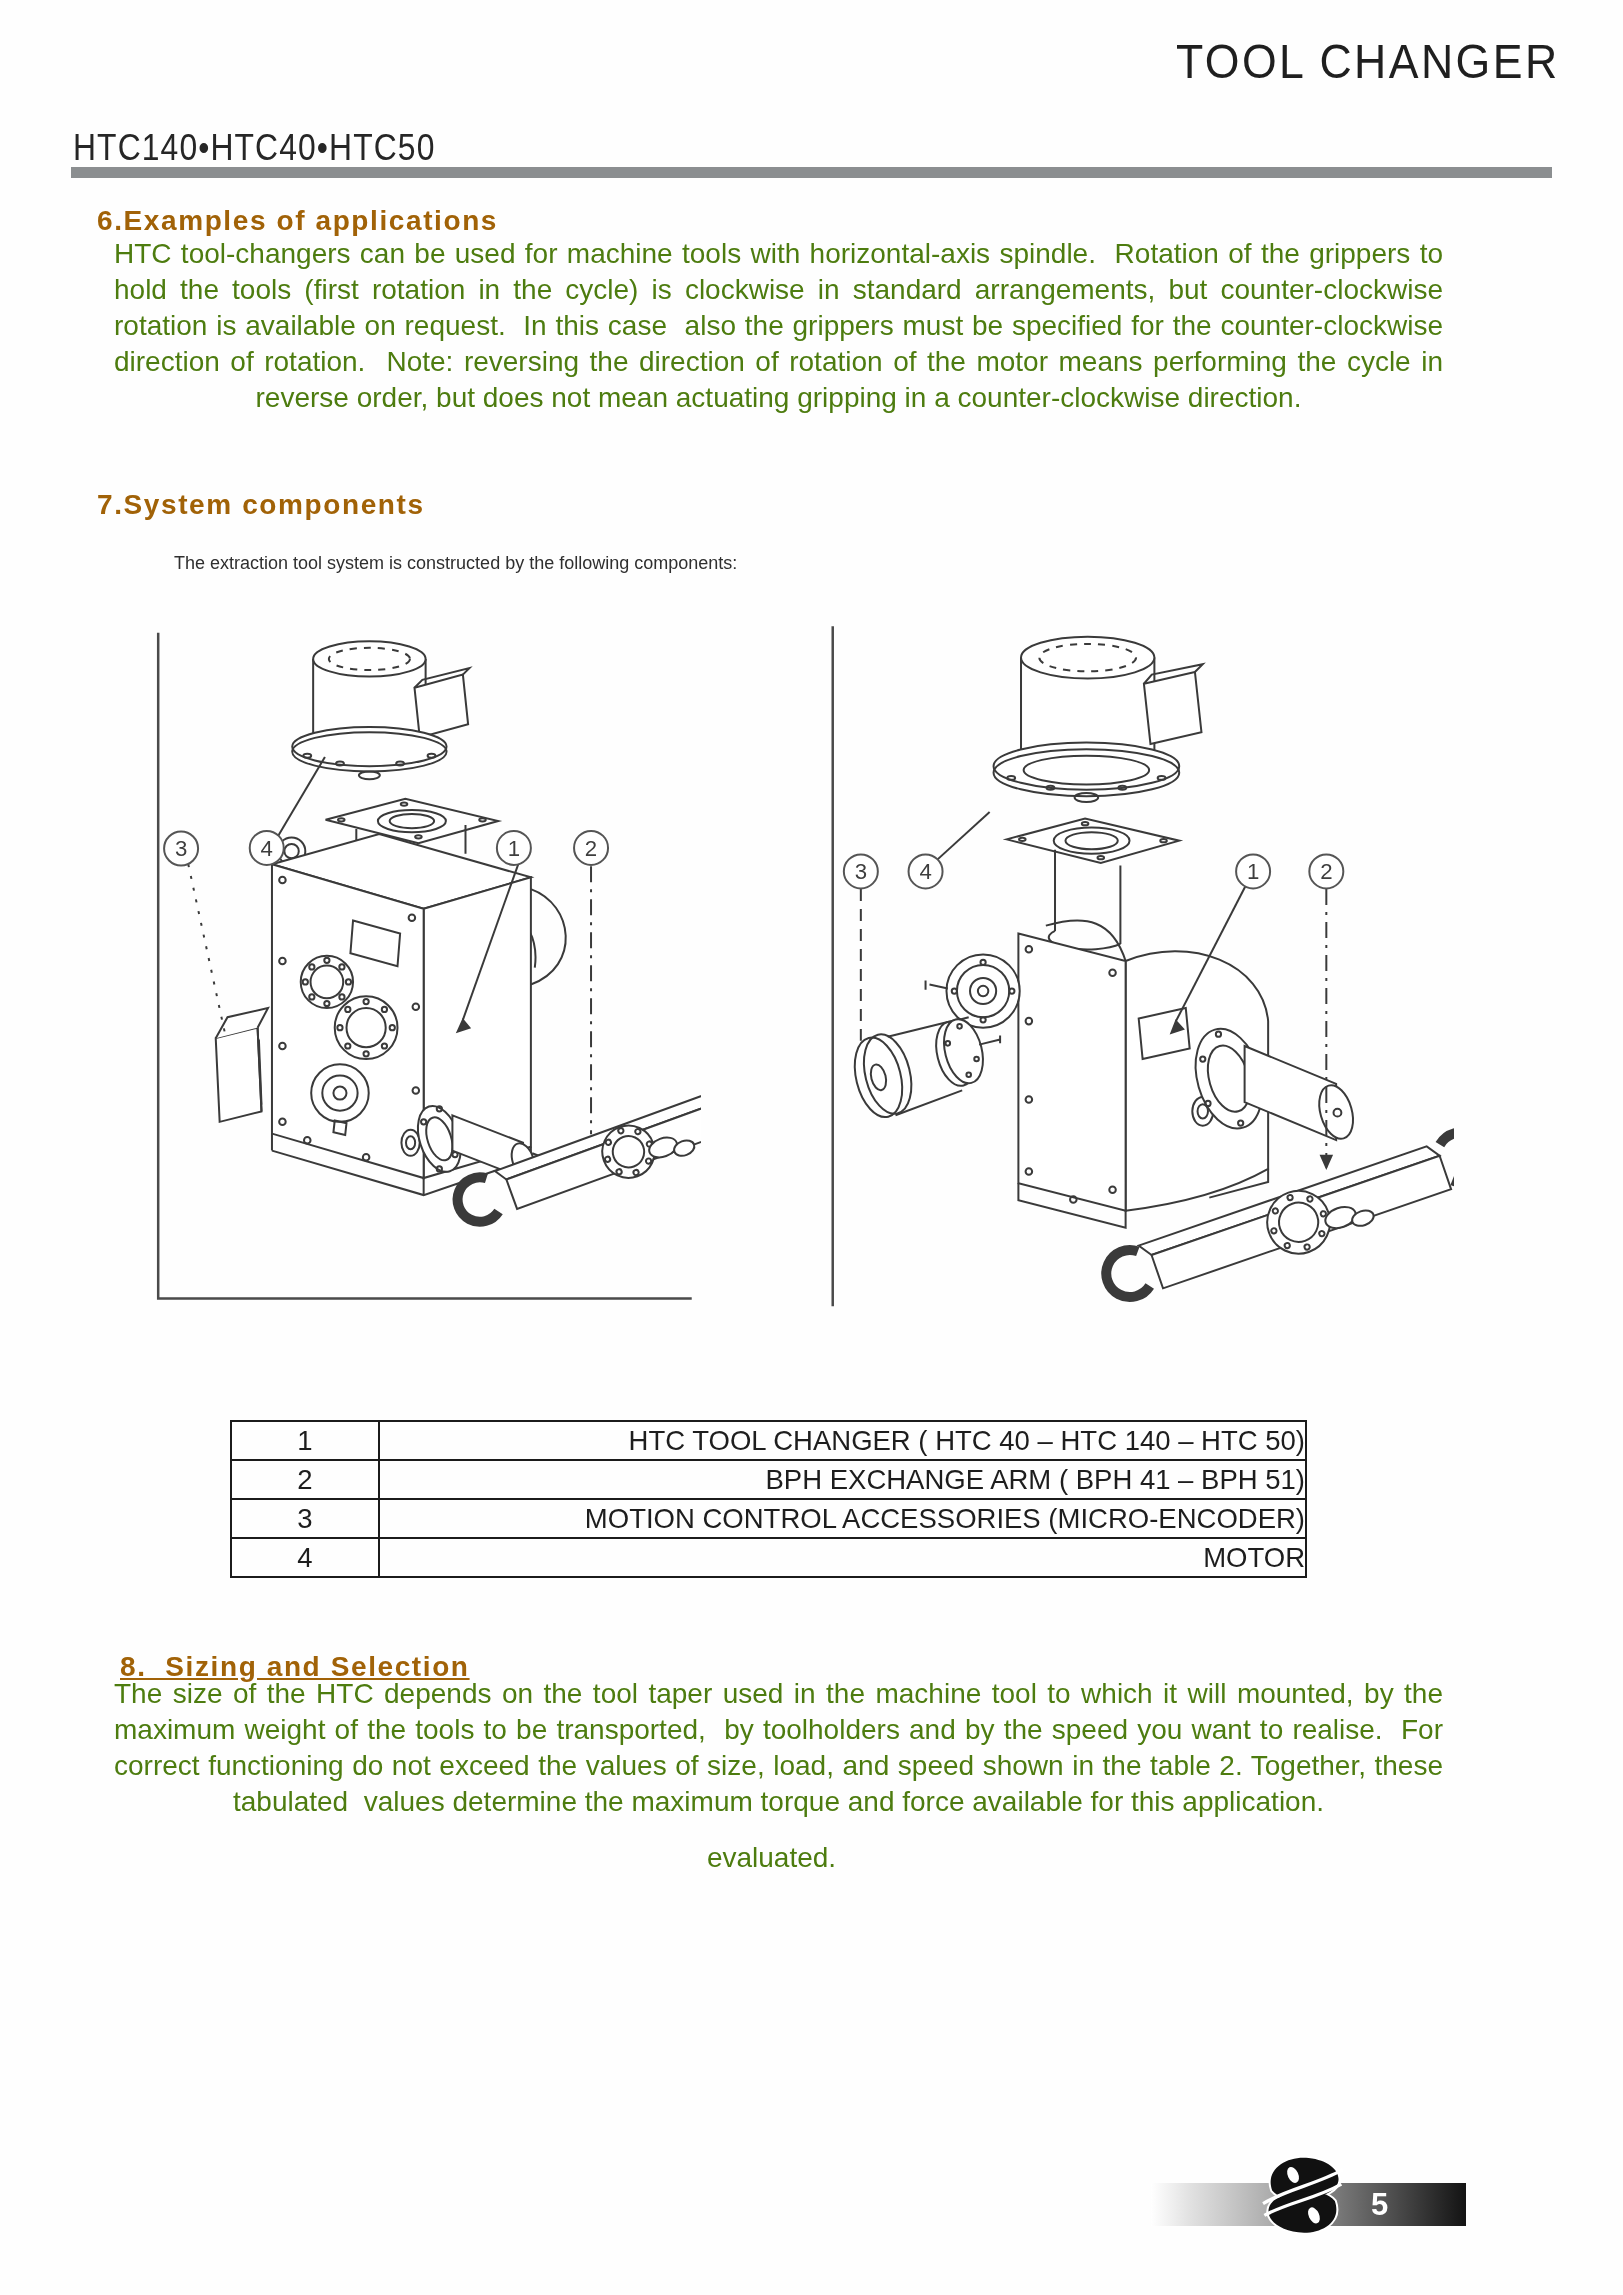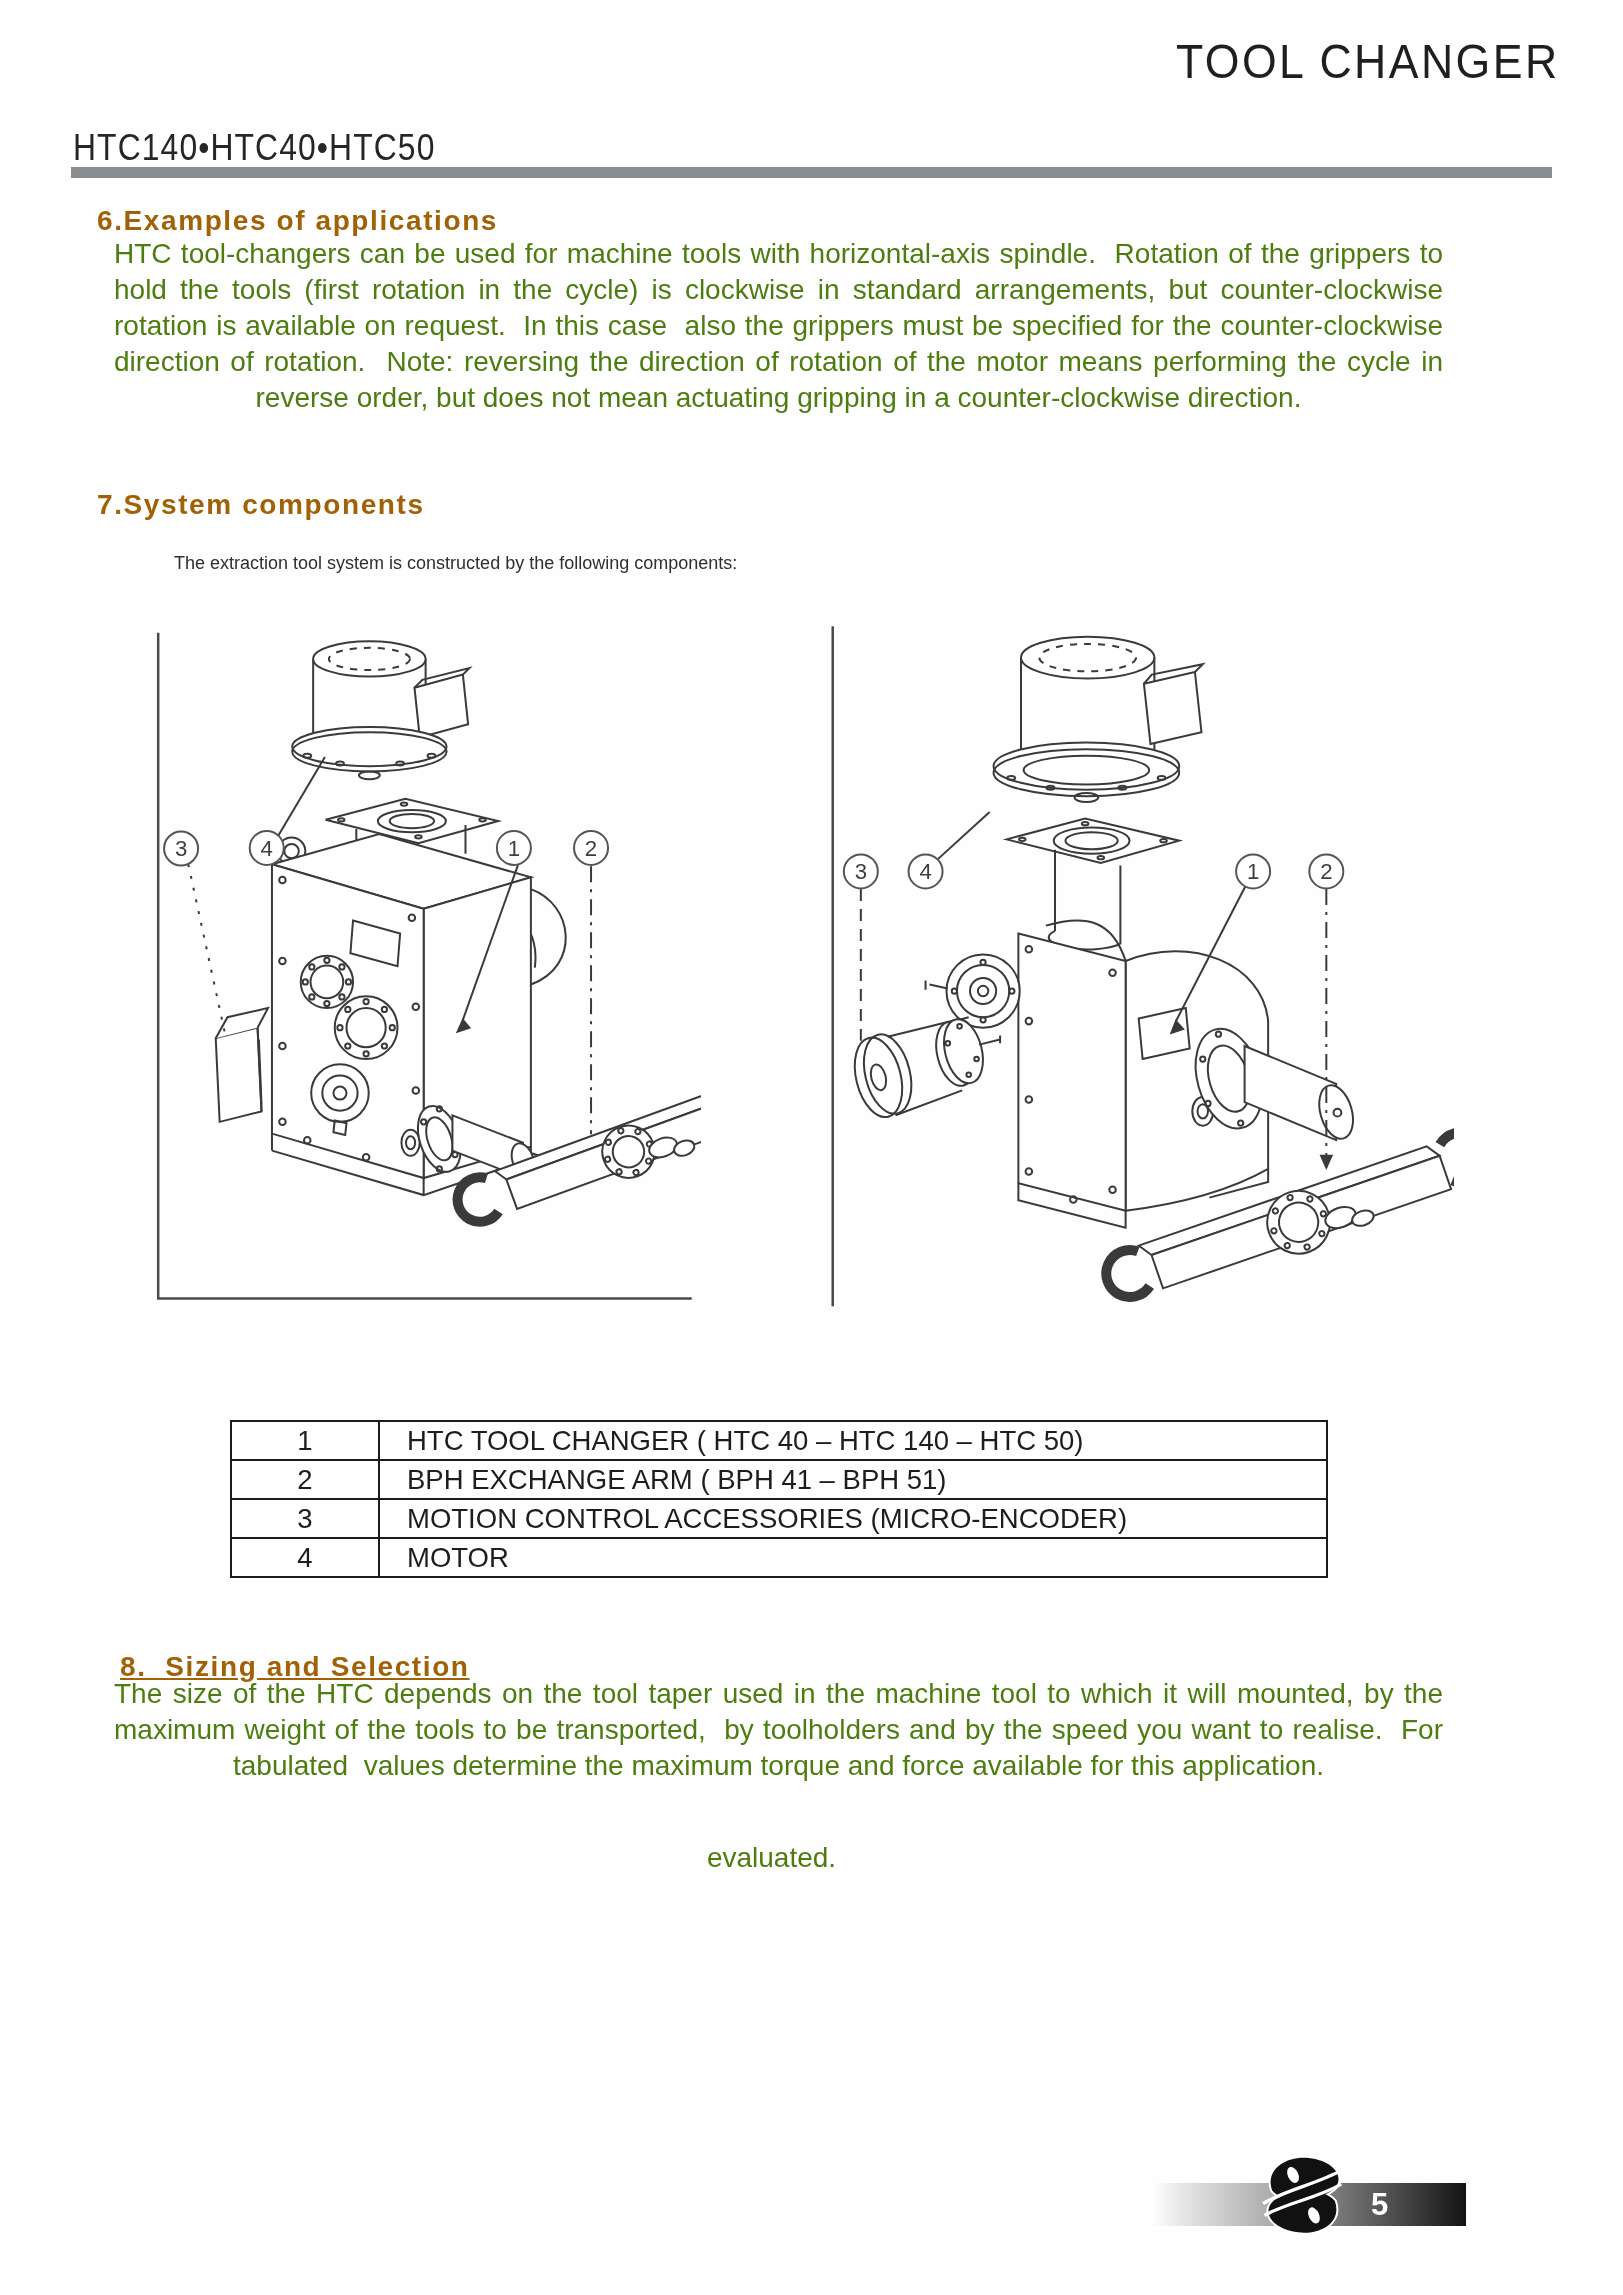--- a/index.html
+++ b/index.html
@@ -28,21 +28,21 @@
   .fig{position:absolute;}
   .fig path,.fig ellipse,.fig circle,.fig rect{vector-effect:non-scaling-stroke;}
   .parts-table{
     position:absolute;left:230px;top:1420px;border-collapse:collapse;table-layout:fixed;
   }
   .parts-table td{
     border:2px solid #1b1b1b;height:37px;font-size:27.5px;color:#1d1d1d;
     padding:0;overflow:hidden;white-space:nowrap;
   }
   .parts-table td.num{width:146px;text-align:center;}
-  .parts-table td.desc{width:919px;text-align:left;padding-left:27px;}
+  .parts-table td.desc{width:919px;text-align:right;padding-left:6px;}
   .footer-bar{
     position:absolute;left:1151px;top:2183px;width:315px;height:43px;
     background:linear-gradient(to right,#ffffff 0%,#e2e2e2 12%,#a8a8a8 40%,#5a5a5a 72%,#131313 100%);
   }
   .page-num{
     position:absolute;left:196px;top:0;width:65px;height:43px;line-height:43px;
     text-align:center;font-size:31px;font-weight:bold;color:#ffffff;
   }
   .footer-logo{position:absolute;left:1248px;top:2156px;}
   .balloon-text{font-size:34px;fill:#3e3e3e;}
@@ -339,20 +339,21 @@
       <td class="num">4</td>
       <td class="desc">MOTOR</td>
     </tr>
   </tbody>
     </table>
 
   <div class="sec-h" style="left:120px;top:1651px;text-decoration:underline;">8.&nbsp; Sizing and Selection</div>
   <div class="body-par" style="left:114px;top:1676px;">
     <div class="jline">The size of the HTC depends on the tool taper used in the machine tool to which it will mounted, by the</div>
     <div class="jline">maximum weight of the tools to be transported,&nbsp; by toolholders and by the speed you want to realise.&nbsp; For</div>
+    <div class="jline">correct functioning do not exceed the values of size, load, and speed shown in the table 2. Together, these</div>
     <div class="lline">tabulated&nbsp; values determine the maximum torque and force available for this application.</div>
   </div>
   <div class="body-par" style="left:107px;top:1840px;">
     <div class="lline">evaluated.</div>
   </div>
 
   <div class="footer-bar">
     <div class="page-num">5</div>
   </div>
   <svg class="footer-logo" width="111" height="77" viewBox="-85 -59 170 118">

